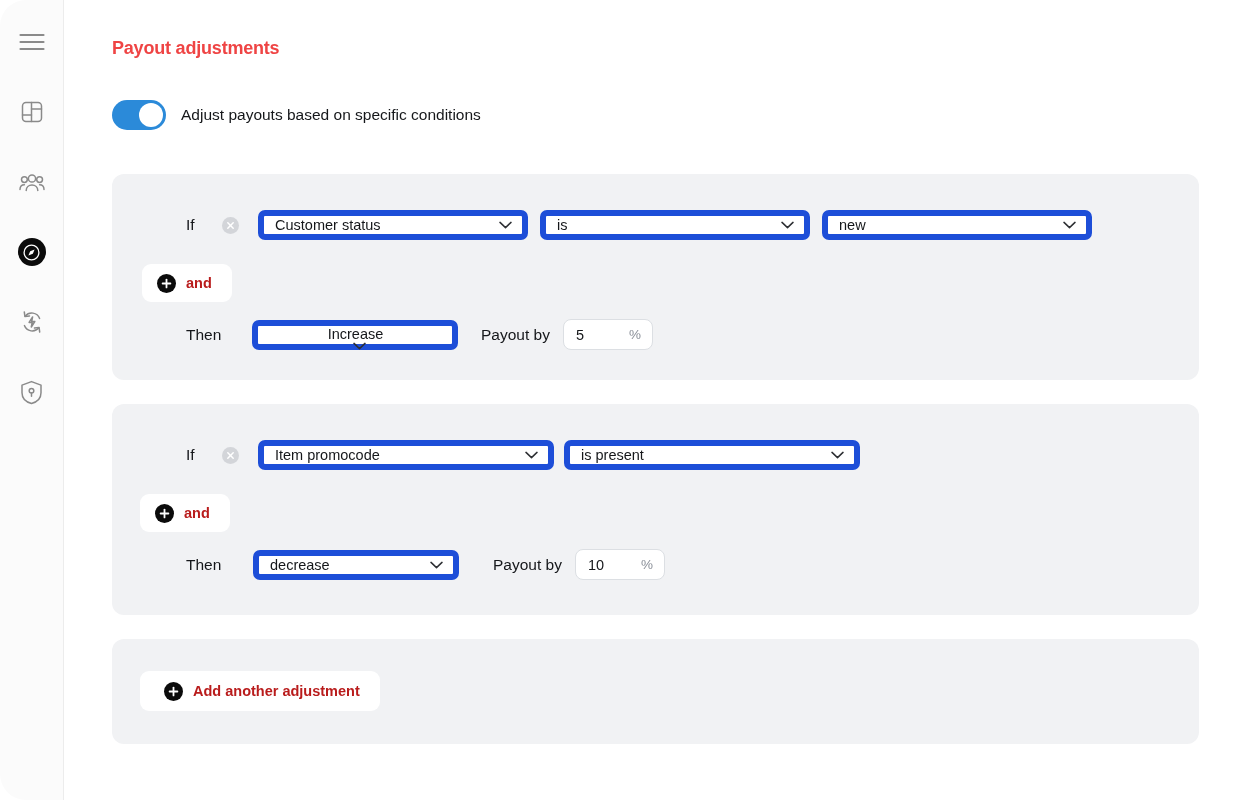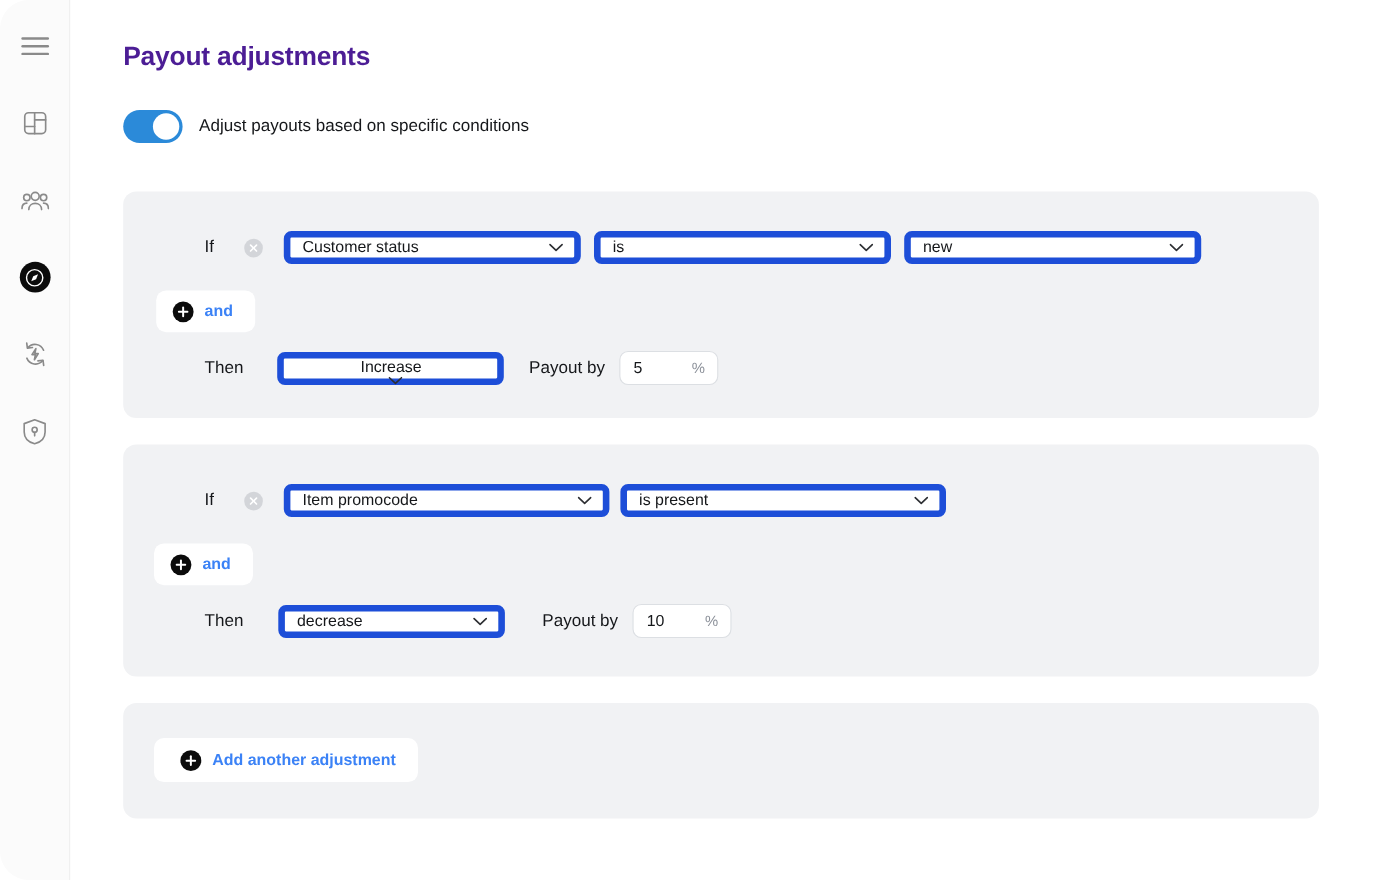--- a/index.html
+++ b/index.html
@@ -64,23 +64,23 @@
     height: 100%;
     background: #ffffff;
     overflow: hidden;
     position: relative;
   }
 
   #page-title {
     position: absolute;
     left: 48px;
     top: 38px;
-    font-size: 24px;
+    font-size: 18px;
     font-weight: bold;
-    color: #4c1d95;
+    color: #ef4444;
     letter-spacing: -0.2px;
   }
 
   
   #toggle-row {
     position: absolute;
     left: 48px;
     top: 100px;
     display: flex;
     align-items: center;
@@ -184,21 +184,21 @@
   
   .pill-btn {
     background: #ffffff;
     border-radius: 9px;
     display: inline-flex;
     align-items: center;
     gap: 10px;
     cursor: pointer;
     font-size: 14.5px;
     font-weight: bold;
-    color: #3b82f6;
+    color: #b91c1c;
   }
   .plus-circle {
     width: 19px;
     height: 19px;
     border-radius: 50%;
     background: #0b0b0b;
     display: flex;
     align-items: center;
     justify-content: center;
     flex: 0 0 auto;

